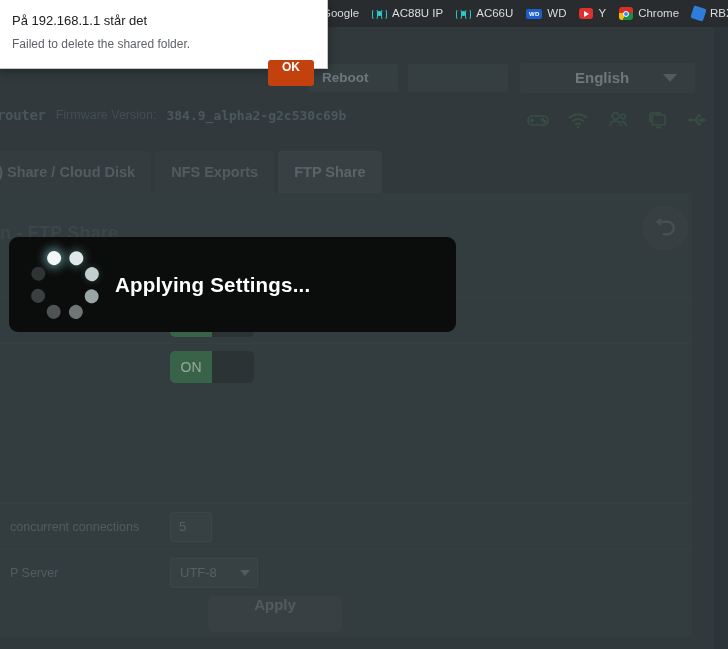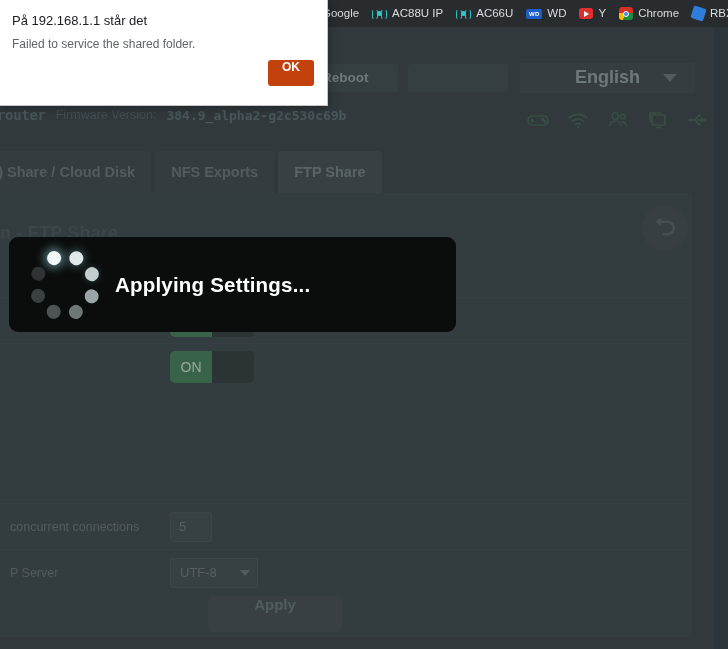--- a/index.html
+++ b/index.html
@@ -86,21 +86,21 @@
     color: #8d9a9e; font-size: 13.5px; font-weight: bold;
     display: flex; align-items: center; padding: 0 14px;
   }
   #reboot-btn { position: absolute; left: 300px; width: 90px; justify-content: flex-start; }
   #logout-btn { position: absolute; left: 400px; width: 100px; }
   #lang-select {
     position: absolute; left: 520px; width: 175px; height: 30px;
     background: rgba(255,255,255,0.03);
     display: flex; align-items: center; justify-content: space-between;
     padding: 0 18px 0 55px; border-radius: 3px;
-    color: #8d9a9e; font-size: 18px; font-weight: bold;
+    color: #8d9a9e; font-size: 15px; font-weight: bold;
   }
   .caret { width:0;height:0;border-left:7px solid transparent;border-right:7px solid transparent;border-top:8px solid #69767a;}
 
   #brandline {
     position: absolute; top: 100px; left: 0; width: 728px; height: 30px;
     display: flex; align-items: center; gap: 10px;
     font-family: "DejaVu Sans Mono", monospace;
   }
   #model-name { color: #5d6e72; font-size: 14px; font-weight: bold; margin-left: -60px; letter-spacing: -.3px;}
   #fw-label { color: #55656a; font-size: 12.5px; font-family: "Liberation Sans", sans-serif;}
@@ -227,21 +227,21 @@
     transform-origin: 7px 36px;
   }
   #loading-text {
     color: #ffffff; font-size: 20.5px; font-weight: bold;
     margin-left: 14px; letter-spacing: .2px;
   }
 
   
   #alert {
     position: absolute; top: -1px; left: -1px;
-    width: 329px; height: 107px;
+    width: 329px; height: 70px;
     background: #ffffff;
     border: 1px solid #c6c6c6;
     border-top: none; border-left: none;
     box-shadow: 0 2px 10px rgba(0,0,0,0.35);
     z-index: 70;
   }
   #alert-title {
     position: absolute; top: 14px; left: 13px;
     color: #202124; font-size: 13px;
   }
@@ -453,19 +453,19 @@
     </div>
     <div class="bm">
       <span class="bmico ico-rbx"></span>
       <span class="bm-label">RBXDev</span>
     </div>
 
   </div>
 
   <div id="alert">
     <div id="alert-title">På 192.168.1.1 står det</div>
-    <div id="alert-msg">Failed to service the shared folder.</div>
+    <div id="alert-msg">Failed to delete the shared folder.</div>
     <div id="alert-ok">
       <span>OK</span>
     </div>
   </div>
 
 </div>
 
 </body></html>

